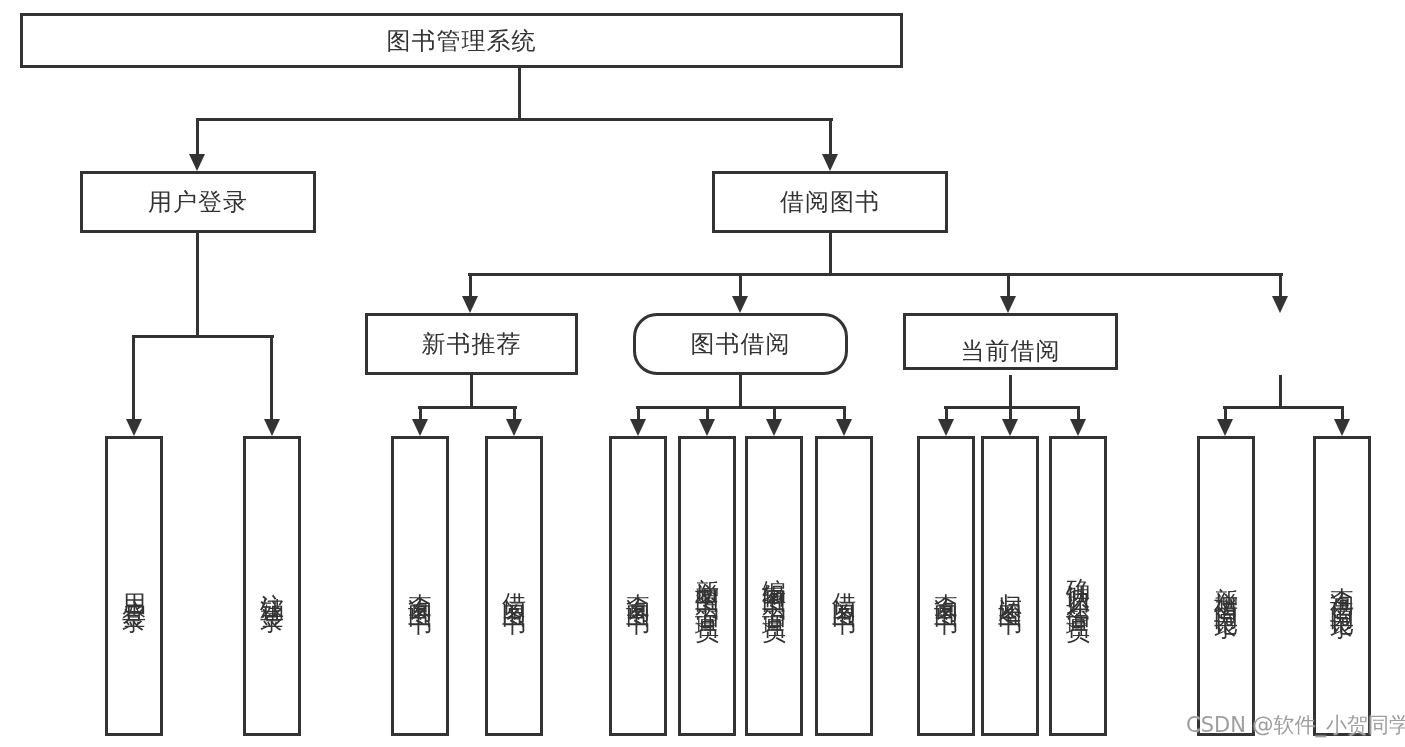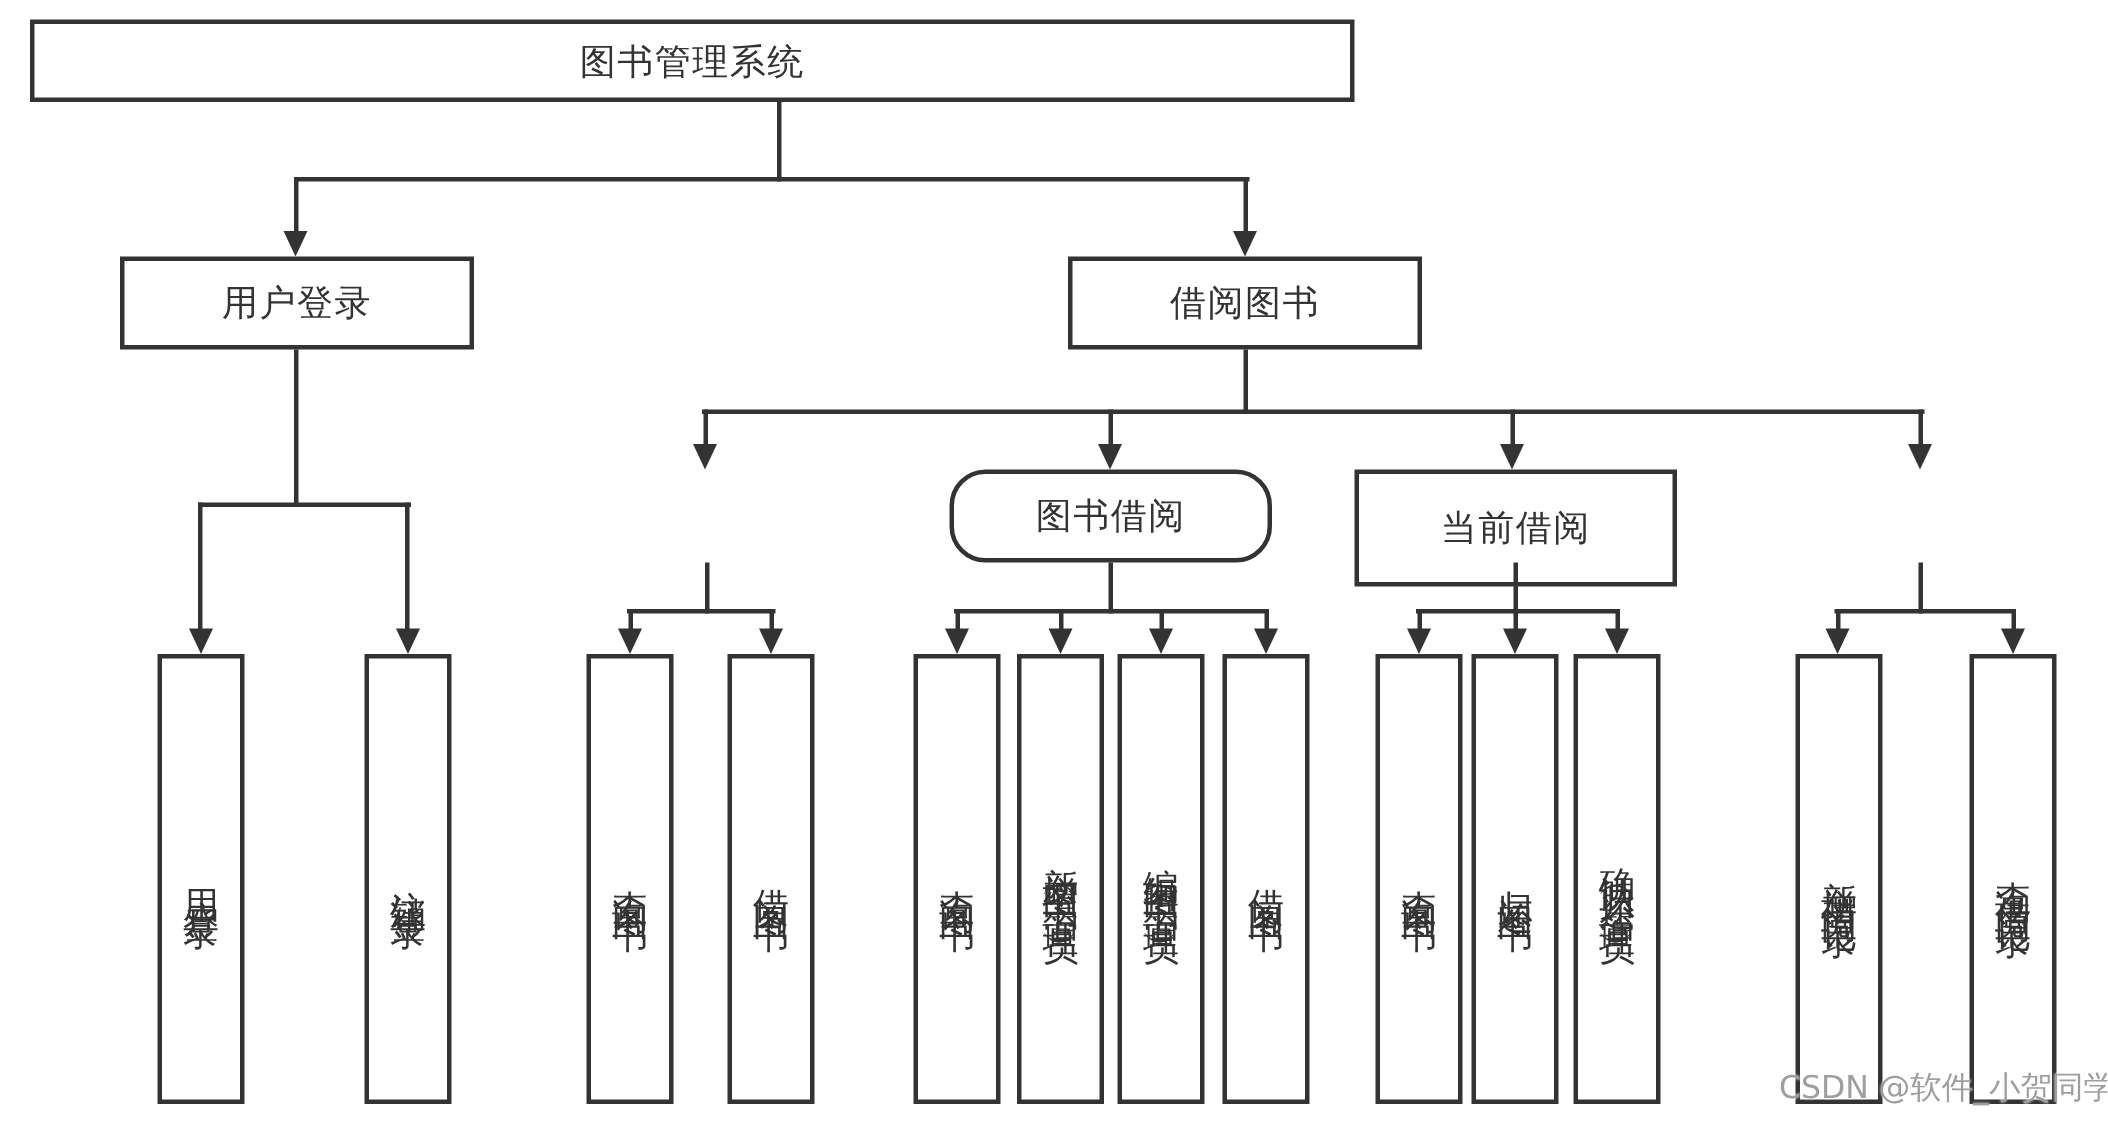--- a/index.html
+++ b/index.html
@@ -109,24 +109,27 @@
   <div class="ln" style="left:468px; top:273px; width:815px; height:3px;"></div>
   <div class="ln" style="left:469px; top:273px; width:3px; height:28px;"></div>
   <div class="arrow" style="left:462px; top:296px;"></div>
   <div class="ln" style="left:739px; top:273px; width:3px; height:28px;"></div>
   <div class="arrow" style="left:732px; top:296px;"></div>
   <div class="ln" style="left:1007px; top:273px; width:3px; height:28px;"></div>
   <div class="arrow" style="left:1000px; top:296px;"></div>
   <div class="ln" style="left:1279px; top:273px; width:3px; height:28px;"></div>
   <div class="arrow" style="left:1272px; top:296px;"></div>
 
+  <div class="hnode" style="left:365px; top:313px; width:213px; height:62px;">
+    <span>新书推荐</span>
+  </div>
   <div class="hnode" style="left:633px; top:313px; width:215px; height:62px;border-radius:24px;">
     <span>图书借阅</span>
   </div>
-  <div class="hnode" style="left:903px; top:313px; width:215px; height:78px;">
+  <div class="hnode" style="left:903px; top:313px; width:215px; height:57px;align-items:flex-end;">
     <span>当前借阅</span>
   </div>
 
   <div class="ln" style="left:470px; top:375px; width:3px; height:34px;"></div>
   <div class="ln" style="left:418px; top:406px; width:99px; height:3px;"></div>
   <div class="ln" style="left:419px; top:406px; width:3px; height:16px;"></div>
   <div class="arrow" style="left:412px; top:419px;"></div>
   <div class="ln" style="left:513px; top:406px; width:3px; height:16px;"></div>
   <div class="arrow" style="left:506px; top:419px;"></div>
 

